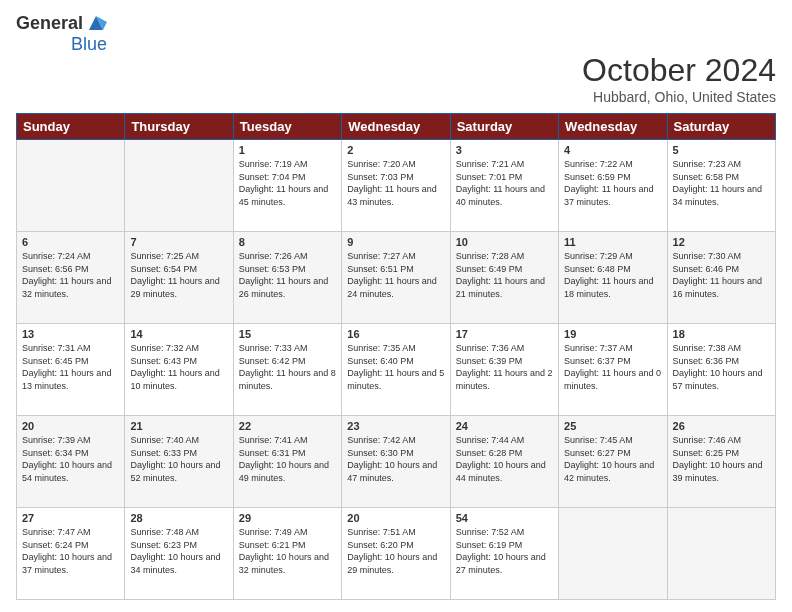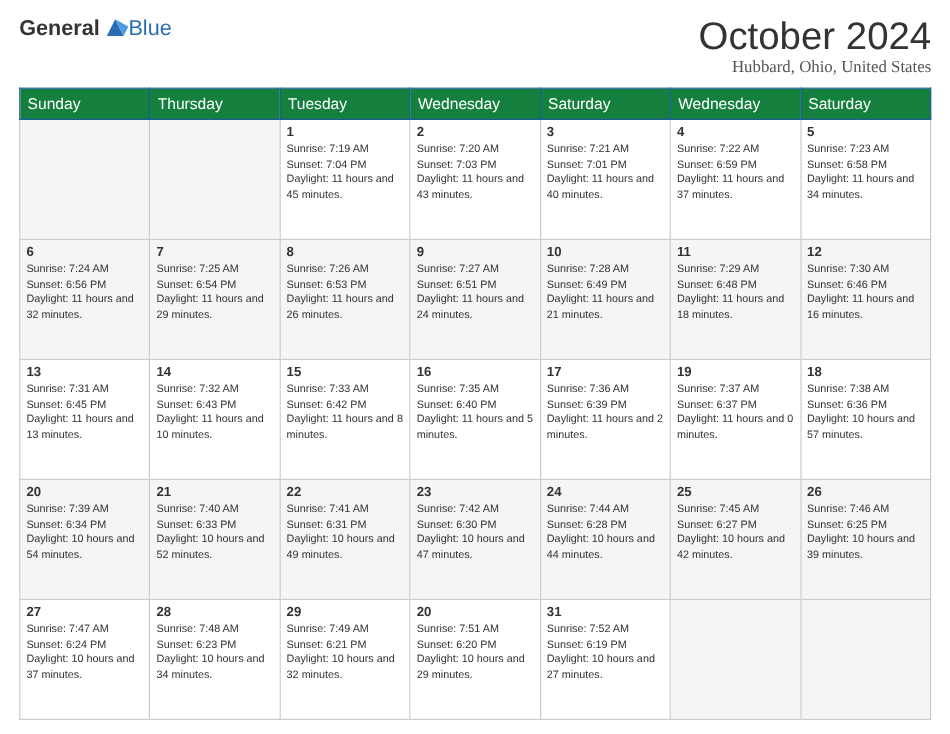--- a/index.html
+++ b/index.html
@@ -18,22 +18,22 @@
       flex-direction: column;
     }
     .header {
       display: flex;
       justify-content: space-between;
       align-items: flex-start;
       margin-bottom: 8px;
     }
     .logo {
       display: flex;
-      flex-direction: row;
-      align-items: center;
+      flex-direction: column;
+      align-items: flex-end;
     }
     .logo-text {
       display: flex;
       align-items: center;
     }
     .logo-general {
       font-size: 18px;
       font-weight: bold;
       color: #333;
     }
@@ -42,45 +42,45 @@
       font-weight: normal;
       color: #2a6db5;
     }
     .logo-icon {
       width: 22px;
       height: 22px;
       margin-left: 2px;
     }
     .title-section {
       text-align: right;
+      margin-top: 40px;
     }
     .month-title {
       font-size: 32px;
       font-weight: normal;
       color: #333;
     }
     .subtitle {
       font-size: 14px;
       color: #555;
-      font-family: Liberation Serif, serif;
     }
     .calendar {
       flex: 1;
       border: 1px solid #ccc;
       border-collapse: collapse;
       width: 100%;
       table-layout: fixed;
     }
     .calendar th {
-      background: #15803d;
+      background: #7f1d1d;
       color: #fff;
       text-align: left;
       padding: 5px 6px;
       font-size: 13px;
-      font-weight: normal;
+      font-weight: bold;
       border: 1px solid #1a5da0;
     }
     .calendar td {
       border: 1px solid #ccc;
       vertical-align: top;
       padding: 4px 5px;
       font-size: 9.5px;
       color: #333;
       background: #fff;
       height: 85px;
@@ -263,21 +263,21 @@
           </td>
           <td>
             <span class="day-num">29</span>
             <div class="day-info">Sunrise: 7:49 AM<br>Sunset: 6:21 PM<br>Daylight: 10 hours and 32 minutes.</div>
           </td>
           <td>
             <span class="day-num">20</span>
             <div class="day-info">Sunrise: 7:51 AM<br>Sunset: 6:20 PM<br>Daylight: 10 hours and 29 minutes.</div>
           </td>
           <td>
-            <span class="day-num">31</span>
+            <span class="day-num">54</span>
             <div class="day-info">Sunrise: 7:52 AM<br>Sunset: 6:19 PM<br>Daylight: 10 hours and 27 minutes.</div>
           </td>
           <td class="empty"></td>
           <td class="empty"></td>
         </tr>
       </tbody>
   </table>
 </div>
 
 </body></html>

